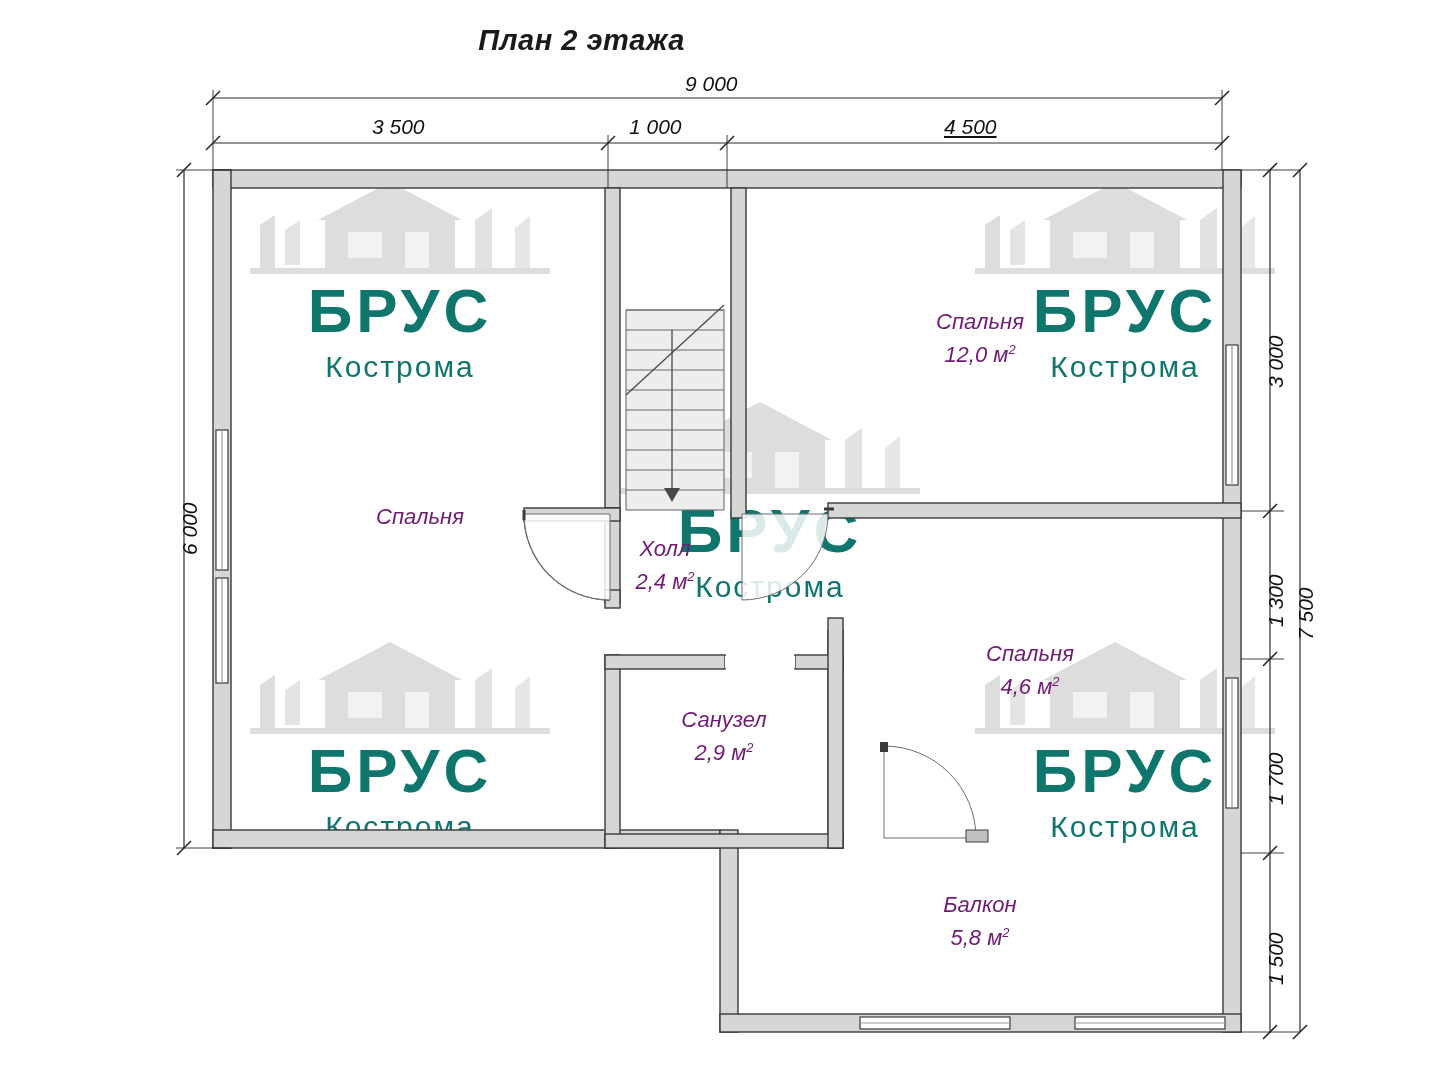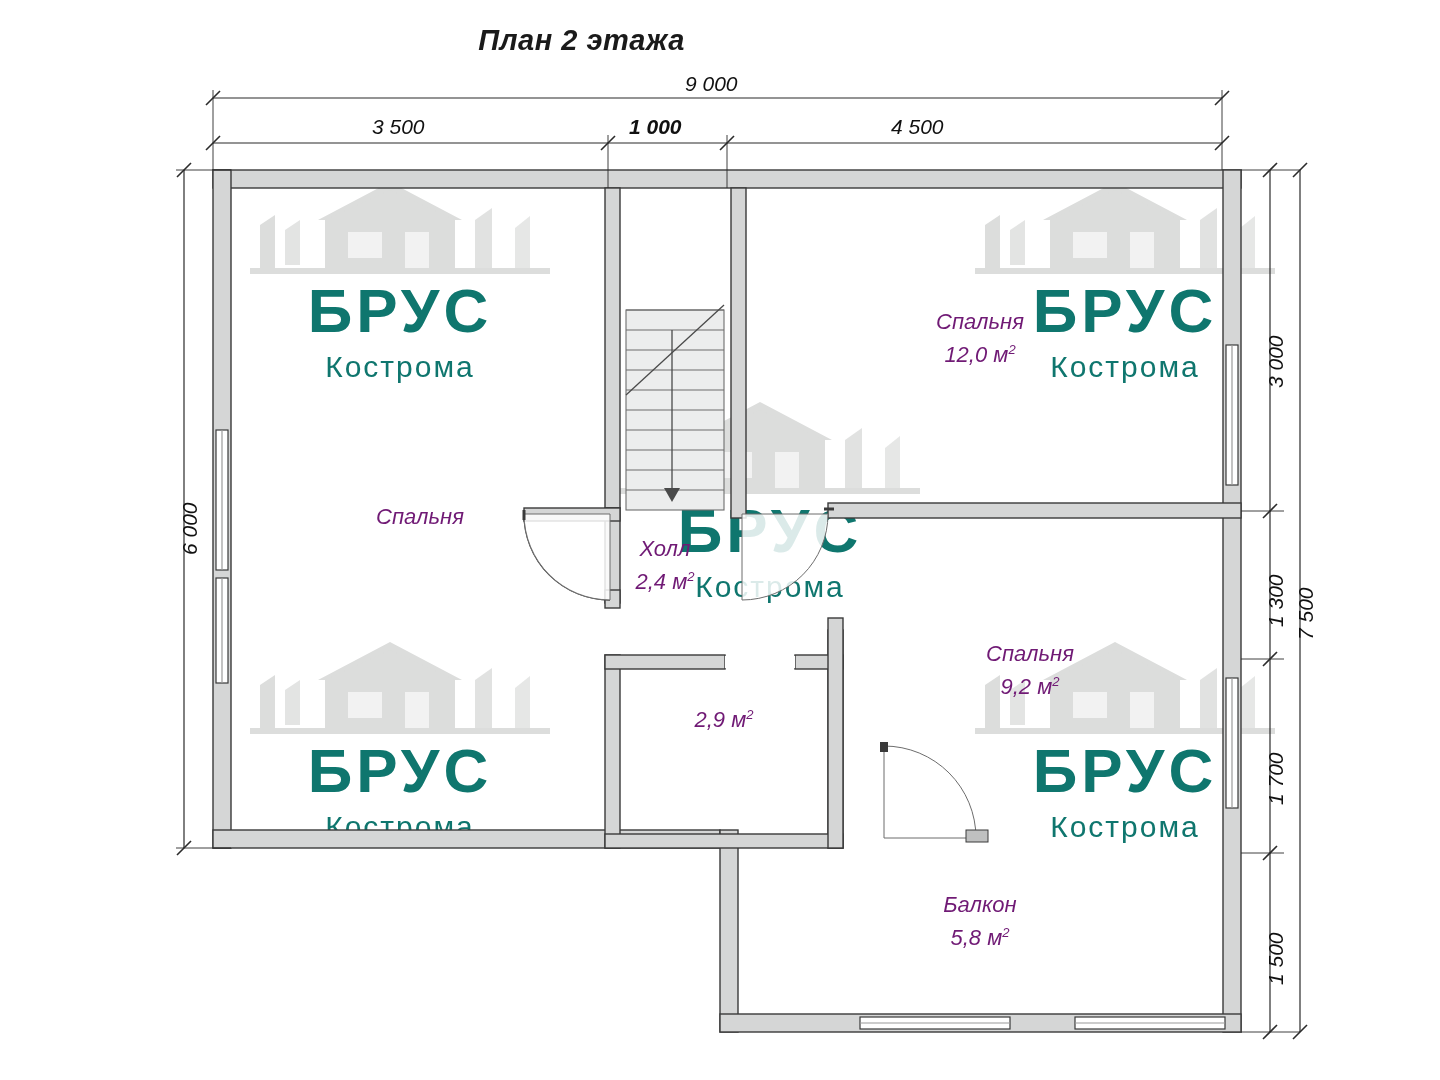--- a/index.html
+++ b/index.html
@@ -300,22 +300,22 @@
     <line x1="1241" y1="1032" x2="1300" y2="1032" stroke="#2b2b2b" stroke-width="0.9"></line>
 
     <line x1="1300" y1="170" x2="1300" y2="1032"></line>
     <use href="#tick" x="1300" y="170"></use>
     <use href="#tick" x="1300" y="1032"></use>
   </g>
 </svg>
 
 <div class="dim" style="left:685px;top:72px;">9 000</div>
 <div class="dim" style="left:372px;top:115px;">3 500</div>
-<div class="dim" style="left:629px;top:115px;font-weight:bold;">1 000</div>
-<div class="dim" style="left:891px;top:115px;">4 500</div>
+<div class="dim" style="left:629px;top:115px;">1 000</div>
+<div class="dim" style="left:944px;top:115px;text-decoration:underline;">4 500</div>
 
 <div class="dim vert" style="left:178px;top:555px;">6 000</div>
 
 <div class="dim vert" style="left:1264px;top:388px;">3 000</div>
 <div class="dim vert" style="left:1264px;top:627px;">1 300</div>
 <div class="dim vert" style="left:1264px;top:805px;">1 700</div>
 <div class="dim vert" style="left:1264px;top:985px;">1 500</div>
 <div class="dim vert" style="left:1294px;top:640px;">7 500</div>
 
 <div class="room" style="left:300px;top:500px;width:240px;">
@@ -326,24 +326,25 @@
   <span class="name">Спальня</span>
   <span class="area"><span>12,0 м</span><sup>2</sup></span>
 </div>
 
 <div class="room" style="left:565px;top:532px;width:200px;">
   <span class="name">Холл</span>
   <span class="area"><span>2,4 м</span><sup>2</sup></span>
 </div>
 
 <div class="room" style="left:624px;top:703px;width:200px;">
+  <span class="name">Санузел</span>
   <span class="area"><span>2,9 м</span><sup>2</sup></span>
 </div>
 
 <div class="room" style="left:920px;top:637px;width:220px;">
   <span class="name">Спальня</span>
-  <span class="area"><span>9,2 м</span><sup>2</sup></span>
+  <span class="area"><span>4,6 м</span><sup>2</sup></span>
 </div>
 
 <div class="room" style="left:870px;top:888px;width:220px;">
   <span class="name">Балкон</span>
   <span class="area"><span>5,8 м</span><sup>2</sup></span>
 </div>
 
 </body></html>

